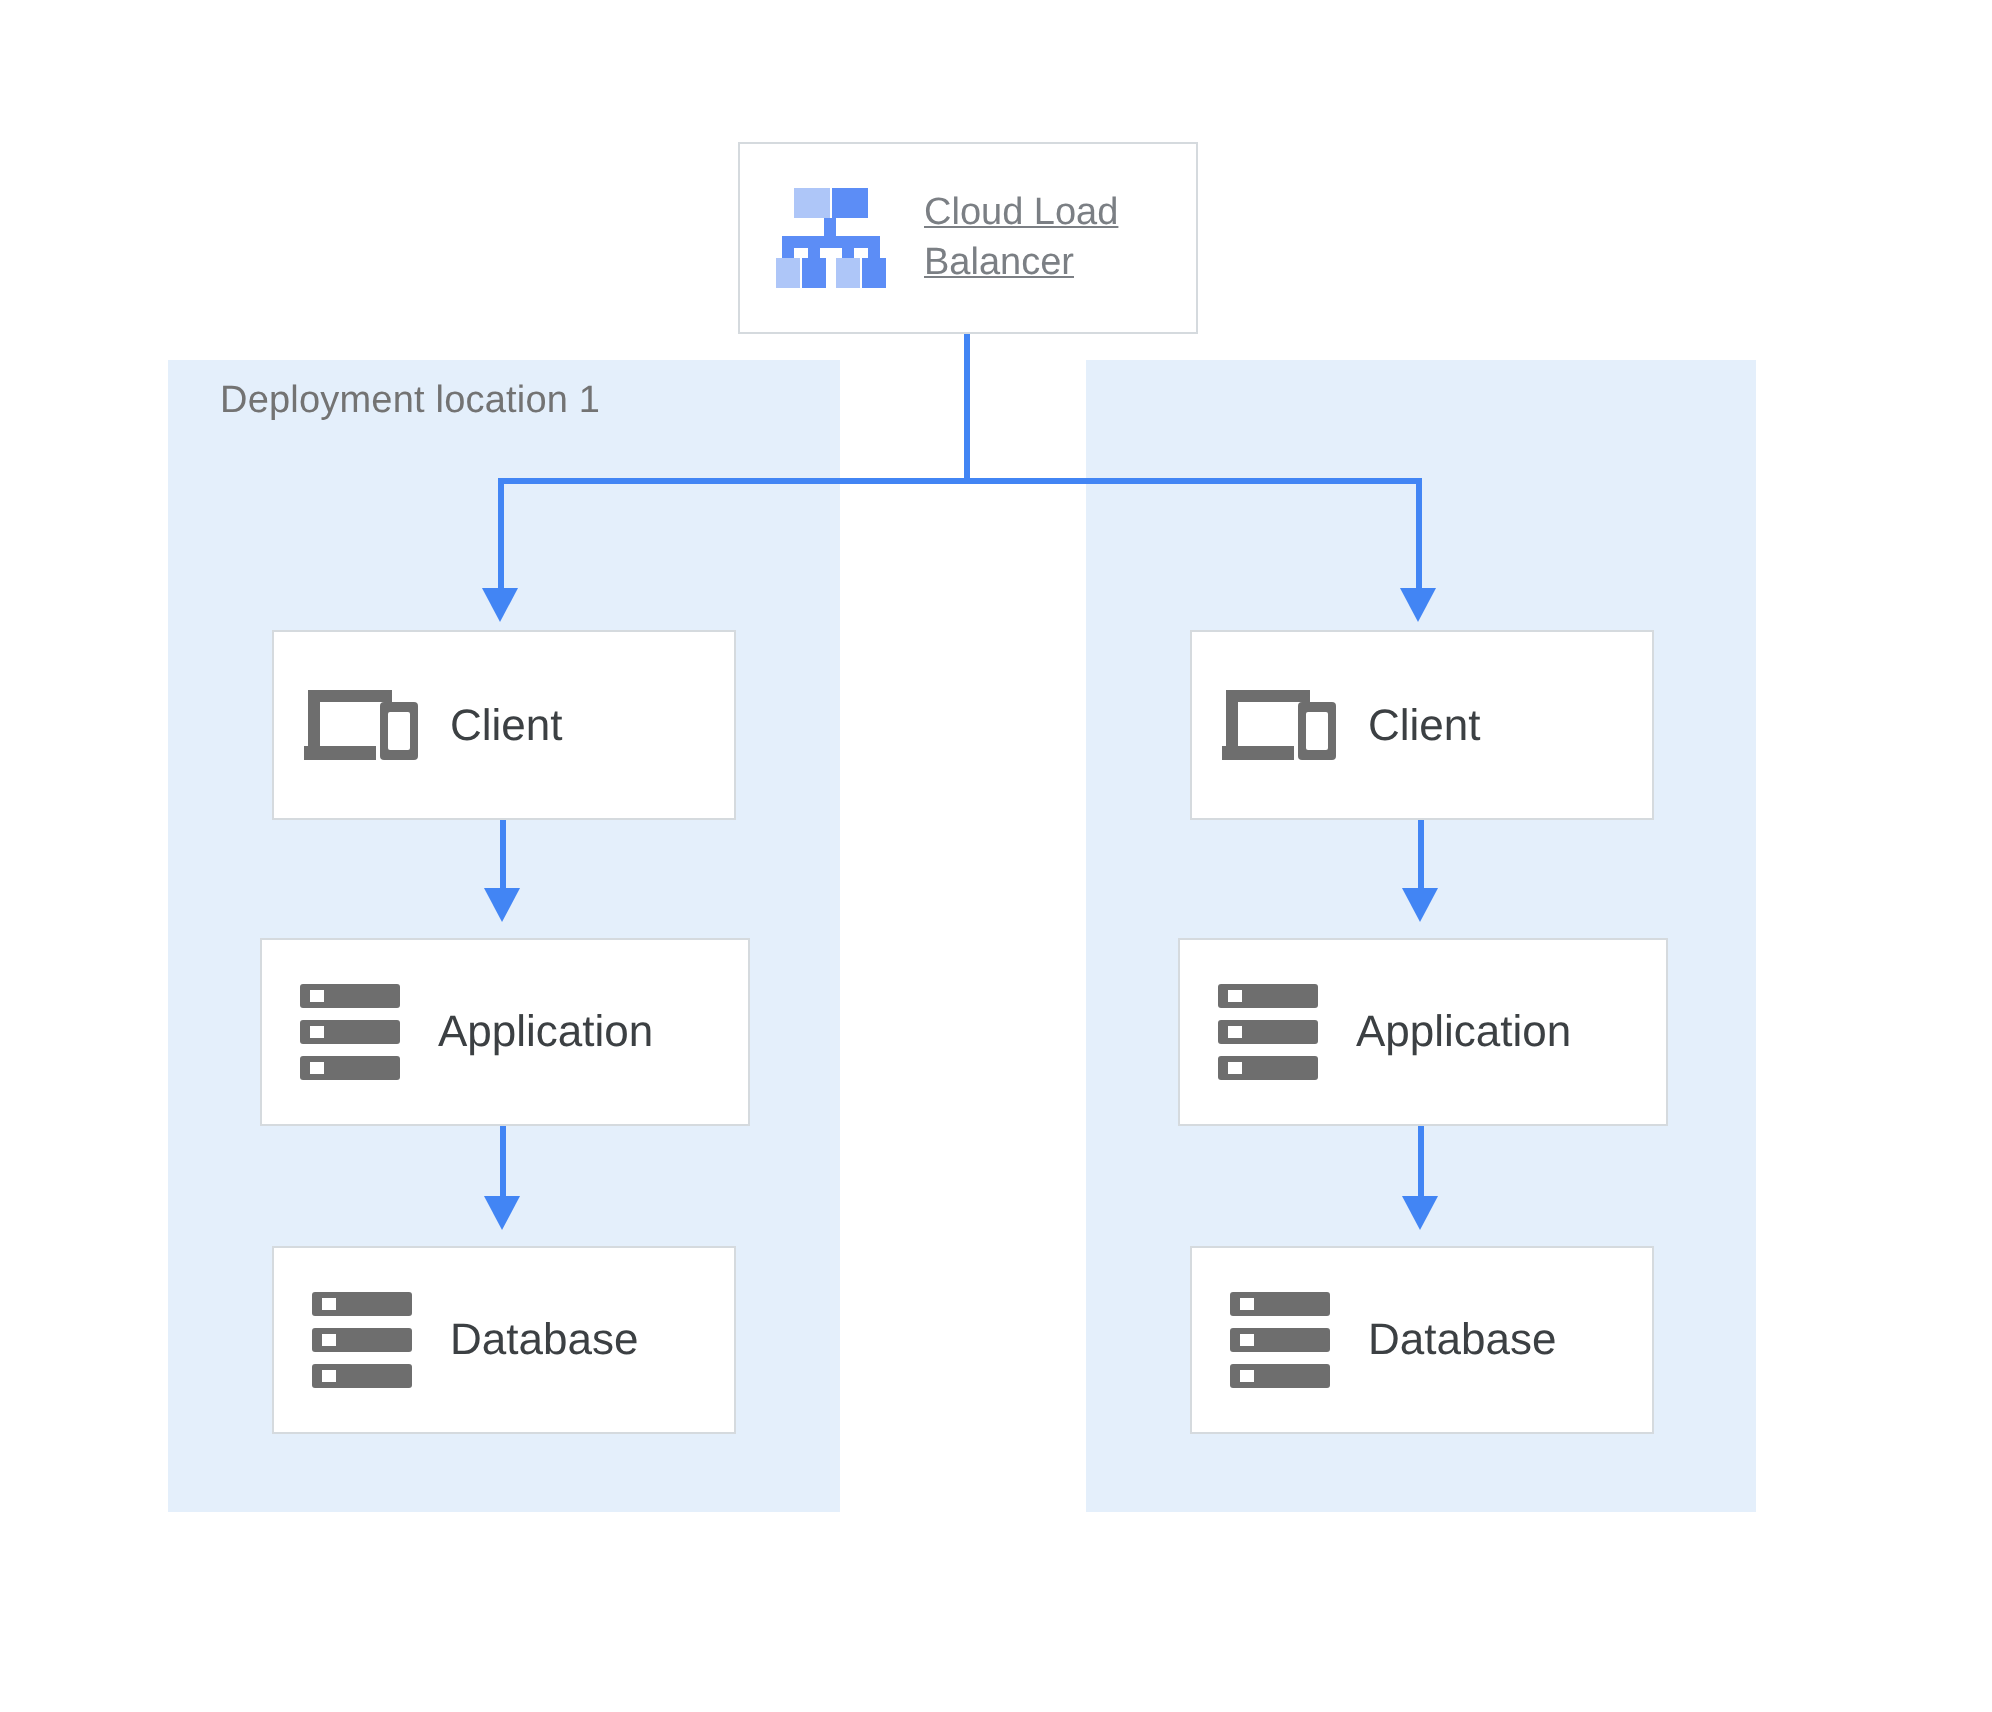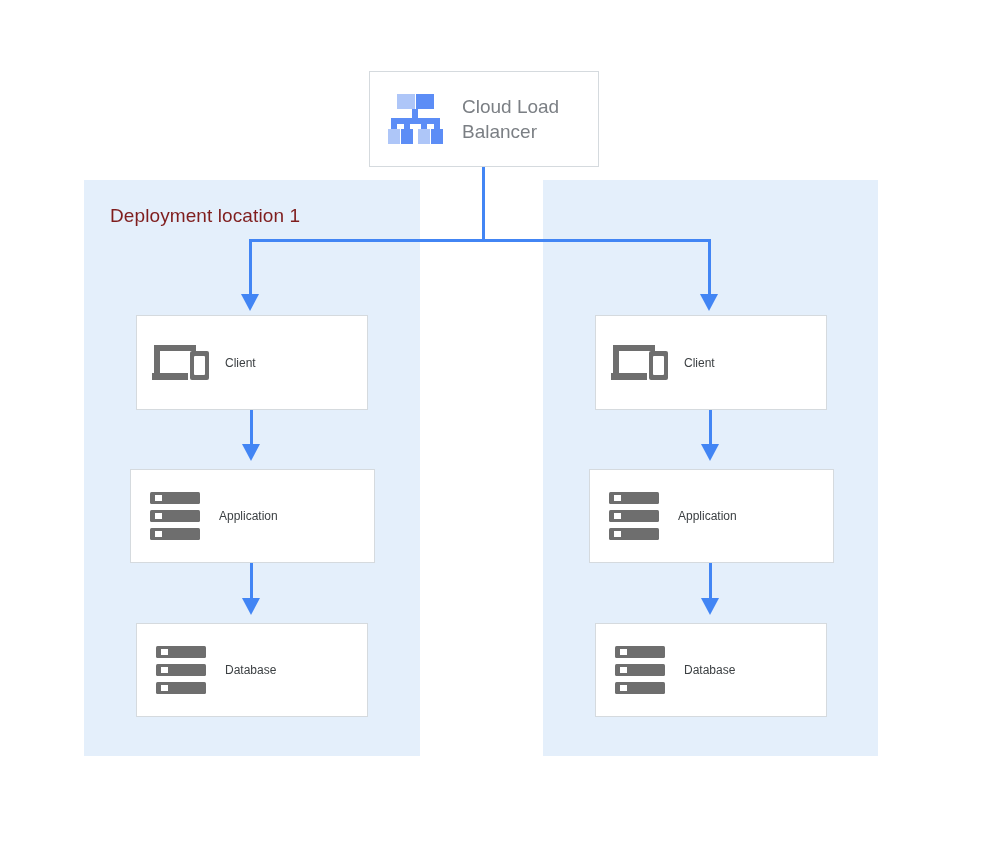--- a/index.html
+++ b/index.html
@@ -22,56 +22,57 @@
 
   
   .zone {
     position: absolute;
     background: #e4effb;
   }
   #zone-1 { left: 84px;  top: 180px; width: 336px; height: 576px; }
   #zone-2 { left: 543px; top: 180px; width: 335px; height: 576px; }
   .zone-label {
     position: absolute;
-    top: 205px;
+    top: 190px;
     font-size: 19px;
-    color: #7f1d1d;
+    color: #737373;
     letter-spacing: 0.1px;
     white-space: nowrap;
   }
   #zone-1-label { left: 110px; }
   #zone-2-label { left: 568px; }
 
   
   .card {
     position: absolute;
     background: #ffffff;
     border: 1px solid #d5dade;
     box-sizing: border-box;
     display: flex;
     align-items: center;
   }
   .card-label {
-    font-size: 12px;
+    font-size: 22px;
     color: #3c4043;
     white-space: nowrap;
   }
 
   
   #lb-card {
     left: 369px; top: 71px; width: 230px; height: 96px;
     padding-left: 18px;
     gap: 18px;
   }
   #lb-card .card-label {
     font-size: 19px;
     color: #7b7f84;
     line-height: 25px;
     white-space: normal;
     max-width: 125px;
+    text-decoration: underline;
   }
 
   
   .node-card { padding-left: 0; }
   .node-card .icon-wrap {
     width: 88px;
     display: flex;
     justify-content: center;
     align-items: center;
     flex: 0 0 auto;

